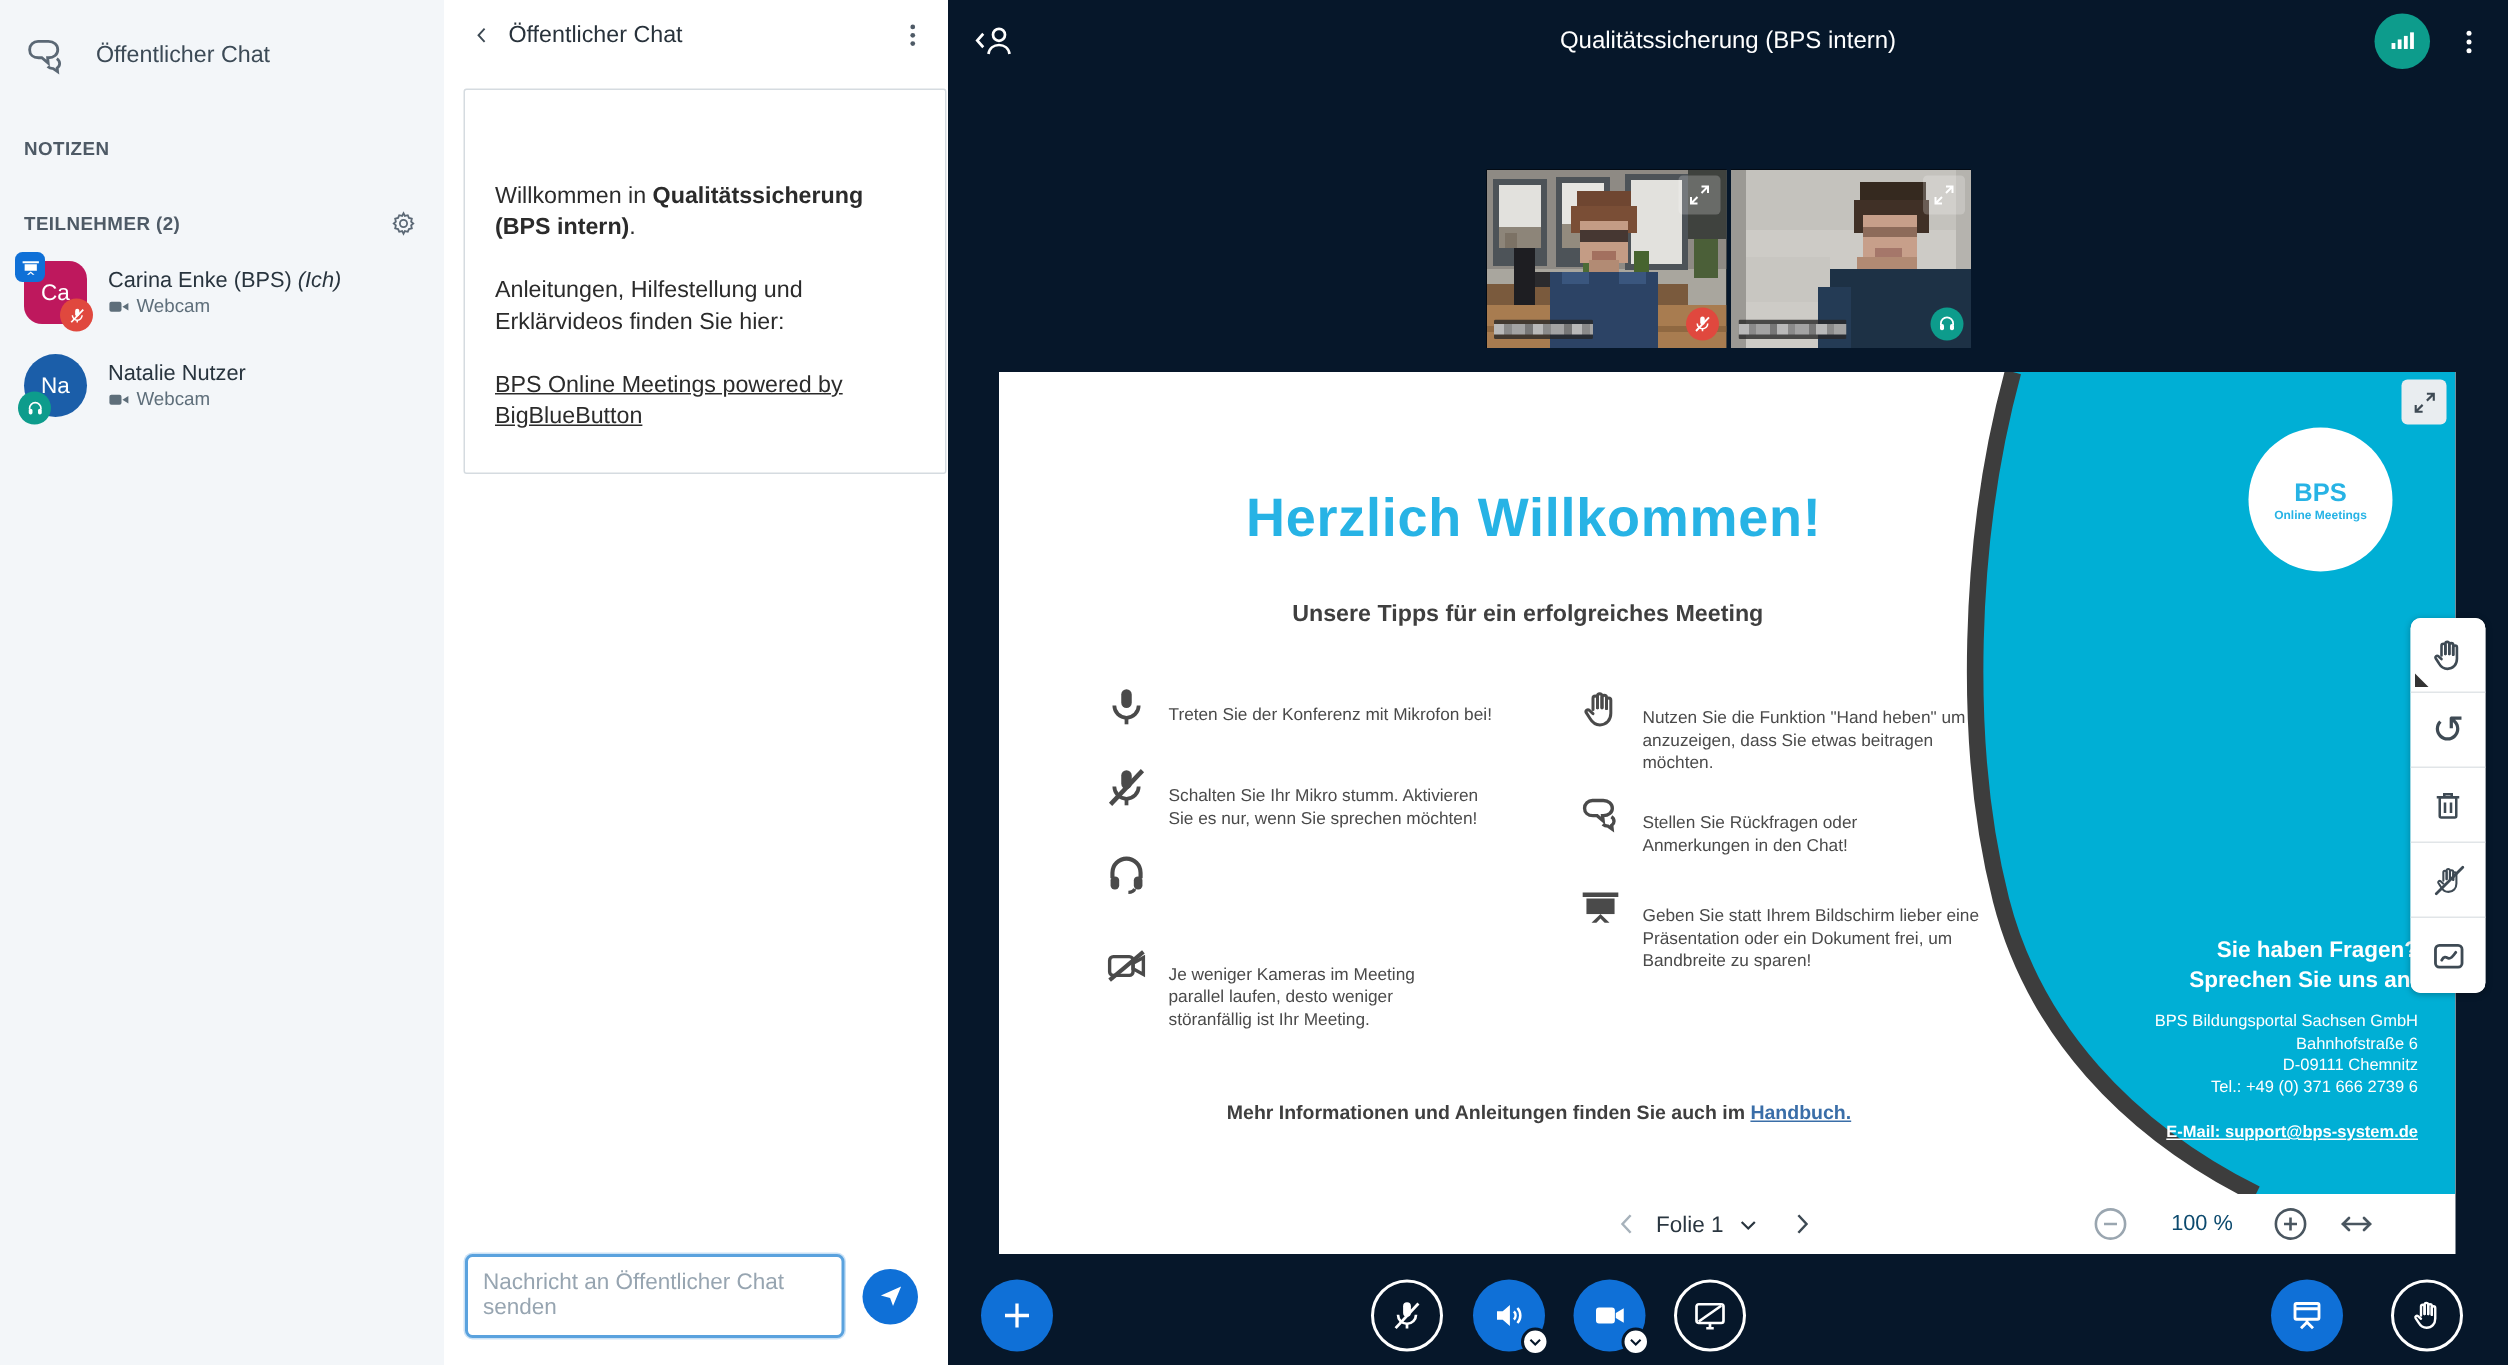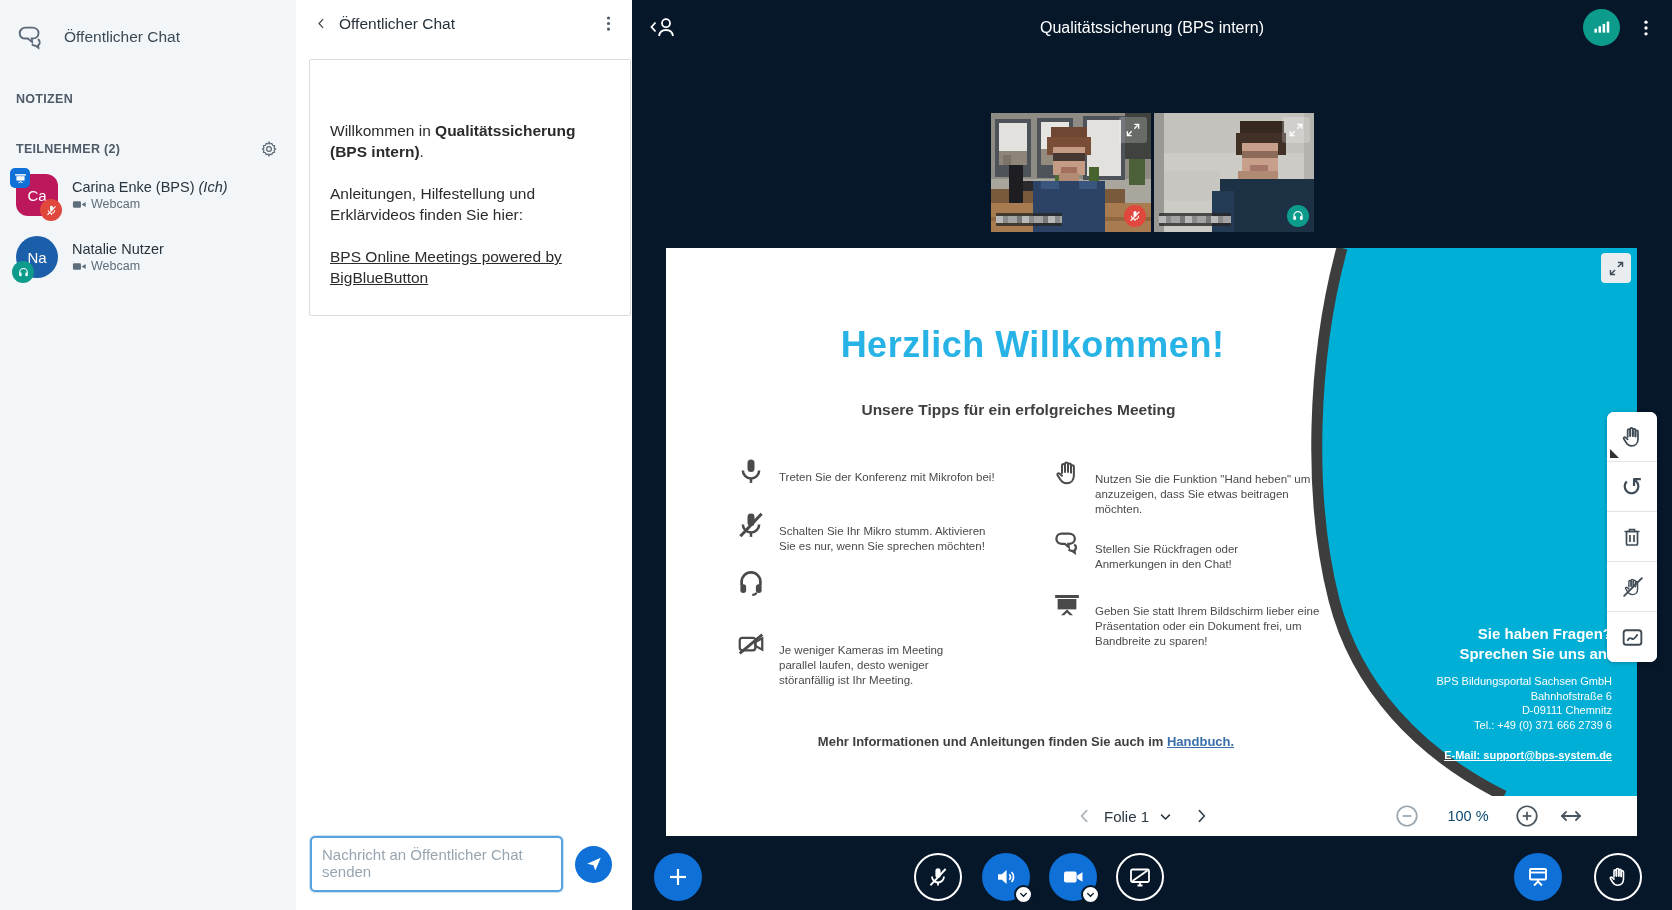--- a/index.html
+++ b/index.html
@@ -71,21 +71,21 @@
   .cam-badge { position:absolute; right:5px; bottom:5px; width:22px; height:22px; border-radius:50%;
                display:flex; align-items:center; justify-content:center; }
   .cam-badge.red { background:#E0483E; }
   .cam-badge.teal { background:#0D9C8C; }
 
   
   .slide { position:absolute; left:34px; top:248px; width:971px; height:548px; background:#fff; overflow:hidden; }
   .slide-bg { position:absolute; inset:0; width:100%; height:100%; }
   .slide-fs { position:absolute; right:6px; top:5px; width:30px; height:30px; border-radius:4px;
               background:#E9EDF0; color:#3E4A54; display:flex; align-items:center; justify-content:center; cursor:pointer; }
-  .sl-title { position:absolute; left:14px; top:76px; width:705px; text-align:center;
+  .sl-title { position:absolute; left:4px; top:76px; width:705px; text-align:center;
               font-size:36px; font-weight:800; letter-spacing:.5px; }
   .sl-sub { position:absolute; left:0; top:153px; width:705px; text-align:center;
             font-size:15.5px; font-weight:700; color:#3F3F3F; }
   .tip { position:absolute; display:flex; gap:13px; color:#4A4A4A; }
   .tip svg { width:30px; height:30px; flex:none; color:#4A4A4A; }
   .tip .tx { font-size:11.5px; line-height:15px; padding-top:2px;margin-top:12px; }
   .tip.l1 { left:70px; top:208px; } .tip.l1 .tx { width:225px; }
   .tip.l2 { left:70px; top:262px; } .tip.l2 .tx { width:225px; }
   .tip.l3 { left:70px; top:320px; } .tip.l3 .tx { width:220px; }
   .tip.l4 { left:70px; top:381px; } .tip.l4 .tx { width:180px; }
@@ -444,20 +444,24 @@
           <path d="M4.5 7.2h15v8.3h-15z"></path>
           <path d="M12 15.5l-4.8 4.6h2.6l2.2-2.2 2.2 2.2h2.6z"></path>
         </svg>
         <div class="tx">Geben Sie statt Ihrem Bildschirm lieber eine Präsentation oder ein Dokument frei, um Bandbreite zu sparen!</div>
       </div>
 
       <div class="sl-footer">
         <span>Mehr Informationen und Anleitungen finden Sie auch im </span><span class="hb">Handbuch.</span>
       </div>
 
+      <div class="sl-logo">
+        <span class="l1" style="color:#27B3E5">BPS</span>
+        <span class="l2" style="color:#27B3E5">Online Meetings</span>
+      </div>
 
       <div class="sl-contact">
         <div class="ch">
           <div>Sie haben Fragen?</div>
           <div>Sprechen Sie uns an!</div>
         </div>
         <div class="ca">
           <div>BPS Bildungsportal Sachsen GmbH</div>
           <div>Bahnhofstraße 6</div>
           <div>D-09111 Chemnitz</div>

